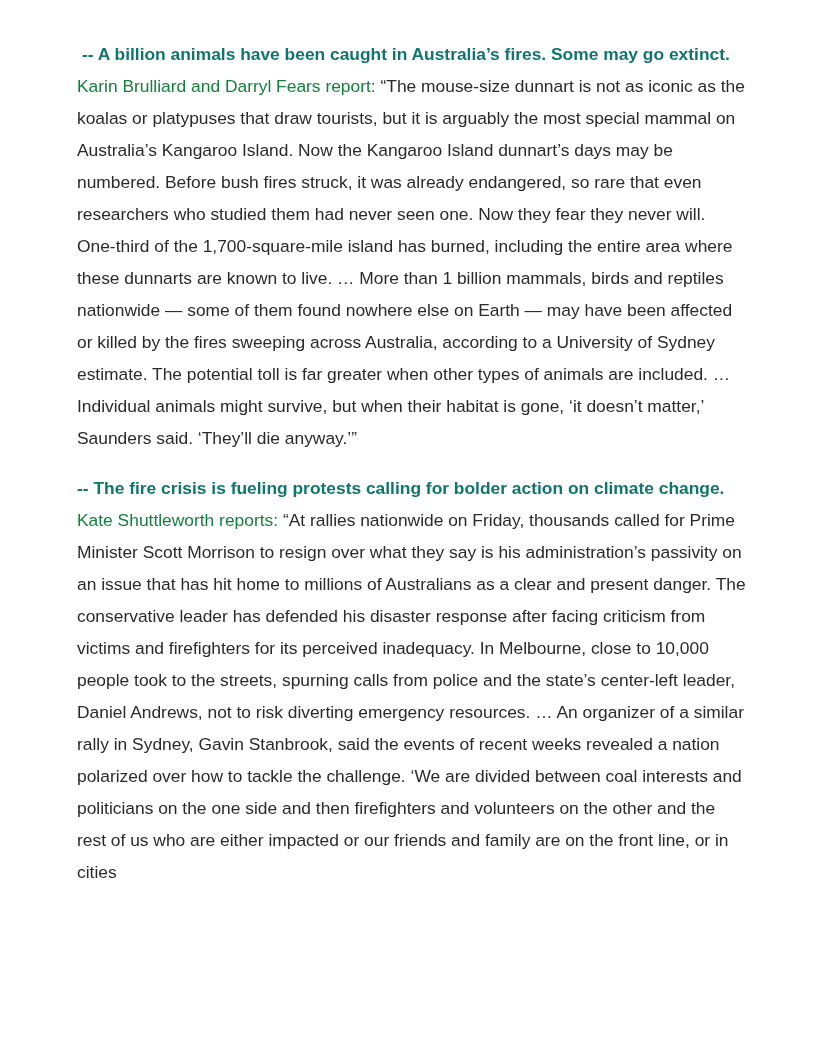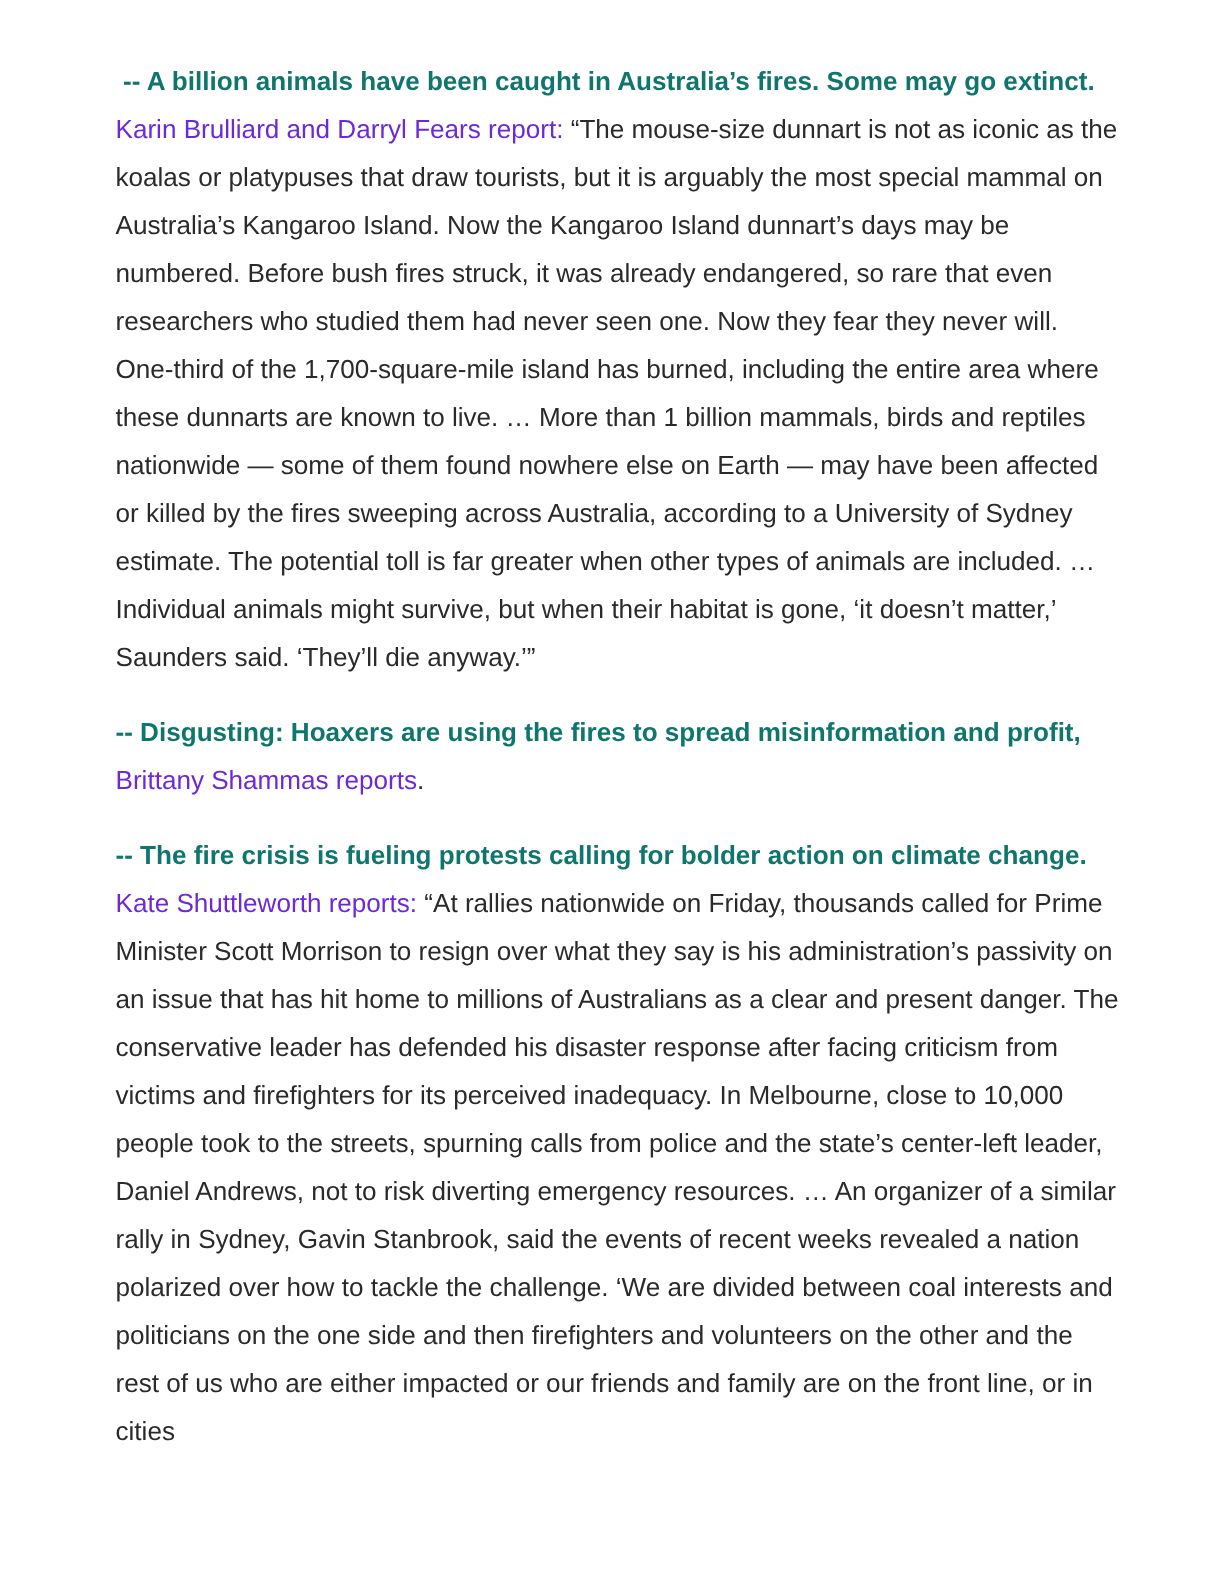--- a/index.html
+++ b/index.html
@@ -1,23 +1,22 @@
 <!DOCTYPE html>
 <html><head>
 <meta charset="utf-8">
 <style>
   html,body{margin:0;padding:0;background:#fff;}
   body{width:816px;height:1056px;overflow:hidden;position:relative;}
   .page{position:absolute;left:77px;top:38px;width:670px;
     font-family:"Liberation Sans",sans-serif;font-size:17.4px;line-height:32px;color:#2a2a2a;}
   p{margin:0 0 18px 0;}
   b{font-weight:bold;color:#0f766e;}
-  a{color:#6d28d9;text-decoration:none;}
+  a{color:#15803d;text-decoration:none;}
   .first{text-indent:5px;}
 </style>
 </head>
 <body>
 
 <div class="page">
   <p class="first"><b>-- A billion animals have been caught in Australia’s fires. Some may go extinct.</b> <a>Karin Brulliard and Darryl Fears report:</a><span> “The mouse-size dunnart is not as iconic as the koalas or platypuses that draw tourists, but it is arguably the most special mammal on Australia’s Kangaroo Island. Now the Kangaroo Island dunnart’s days may be numbered. Before bush fires struck, it was already endangered, so rare that even researchers who studied them had never seen one. Now they fear they never will. One-third of the 1,700-square-mile island has burned, including the entire area where these dunnarts are known to live. … More than 1 billion mammals, birds and reptiles nationwide — some of them found nowhere else on Earth — may have been affected or killed by the fires sweeping across Australia, according to a University of Sydney estimate. The potential toll is far greater when other types of animals are included. … Individual animals might survive, but when their habitat is gone, ‘it doesn’t matter,’ Saunders said. ‘They’ll die anyway.’”</span></p>
-  <p><b>-- Disgusting: Hoaxers are using the fires to spread misinformation and profit,</b> <a>Brittany Shammas reports</a><span>.</span></p>
   <p><b>-- The fire crisis is fueling protests calling for bolder action on climate change.</b> <a>Kate Shuttleworth reports:</a><span> “At rallies nationwide on Friday, thousands called for Prime Minister Scott Morrison to resign over what they say is his administration’s passivity on an issue that has hit home to millions of Australians as a clear and present danger. The conservative leader has defended his disaster response after facing criticism from victims and firefighters for its perceived inadequacy. In Melbourne, close to 10,000 people took to the streets, spurning calls from police and the state’s center-left leader, Daniel Andrews, not to risk diverting emergency resources. … An organizer of a similar rally in Sydney, Gavin Stanbrook, said the events of recent weeks revealed a nation polarized over how to tackle the challenge. ‘We are divided between coal interests and politicians on the one side and then firefighters and volunteers on the other and the rest of us who are either impacted or our friends and family are on the front line, or in cities</span></p>
 </div>
 
 </body></html>

